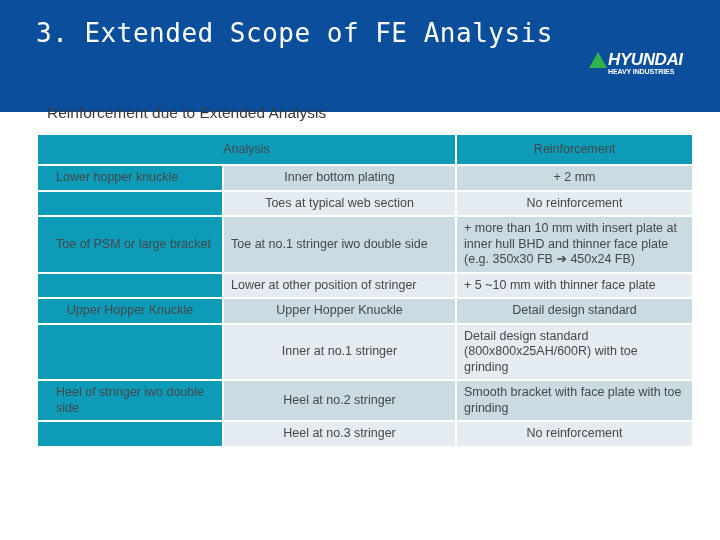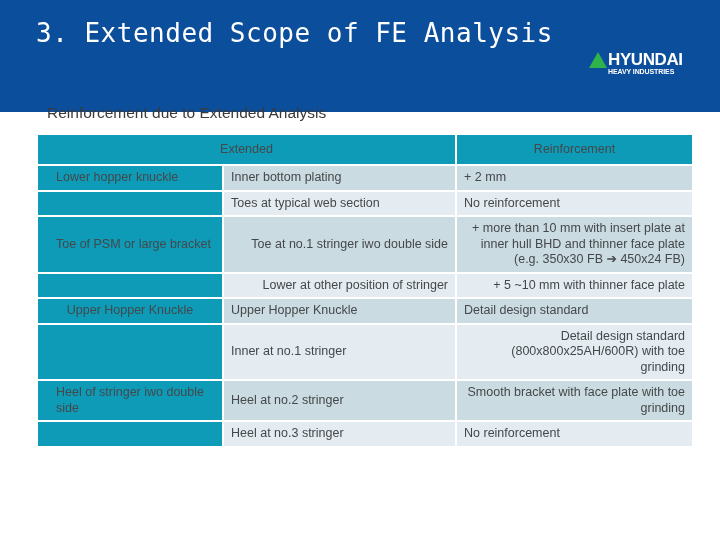--- a/index.html
+++ b/index.html
@@ -58,20 +58,21 @@
   .logo-word {
     position: absolute;
     left: 19px;
     top: 0px;
     color: #ffffff;
     font-family: "Liberation Sans", sans-serif;
     font-size: 17px;
     font-weight: bold;
     letter-spacing: -0.4px;
     line-height: 17px;
+    font-style: italic;
   }
   .logo-sub {
     position: absolute;
     left: 19px;
     top: 17px;
     color: #ffffff;
     font-family: "Liberation Sans", sans-serif;
     font-size: 7px;
     font-weight: bold;
     letter-spacing: -0.1px;
@@ -132,22 +133,22 @@
   }
   td.cat.catleft {
     text-align: left;
     padding-left: 18px;
   }
   td.cat.catblank {
     background: #0E9BB8;
   }
   td.d1 { background: #CBDBE2; }
   td.d2 { background: #E4EBF1; }
-  td.ctr { text-align: left; margin-left: 18px; }
-  td.lft { text-align: right; }
+  td.ctr { text-align: center; margin-left: 18px; }
+  td.lft { text-align: left; }
   .col-a { width: 184px; }
   .col-b { width: 231px; }
   .col-c { width: 235px; }
 </style>
 </head>
 <body>
 
 <div class="banner">
   <div class="banner-title">3. Extended Scope of FE Analysis</div>
 
@@ -162,21 +163,21 @@
 
 <div class="table-wrap">
   <table class="rf">
     <colgroup>
       <col class="col-a">
         <col class="col-b">
         <col class="col-c">
     </colgroup>
     <thead>
       <tr>
-        <th class="hdr" colspan="2">Extended</th>
+        <th class="hdr" colspan="2">Analysis</th>
         <th class="hdr">Reinforcement</th>
       </tr>
     </thead>
     <tbody id="tbody">
         <tr>
           <td class="cat catleft">Lower hopper knuckle</td>
           <td class="d1 ctr">Inner bottom plating</td>
           <td class="d1 ctr">+ 2 mm</td>
         </tr>
         <tr>

